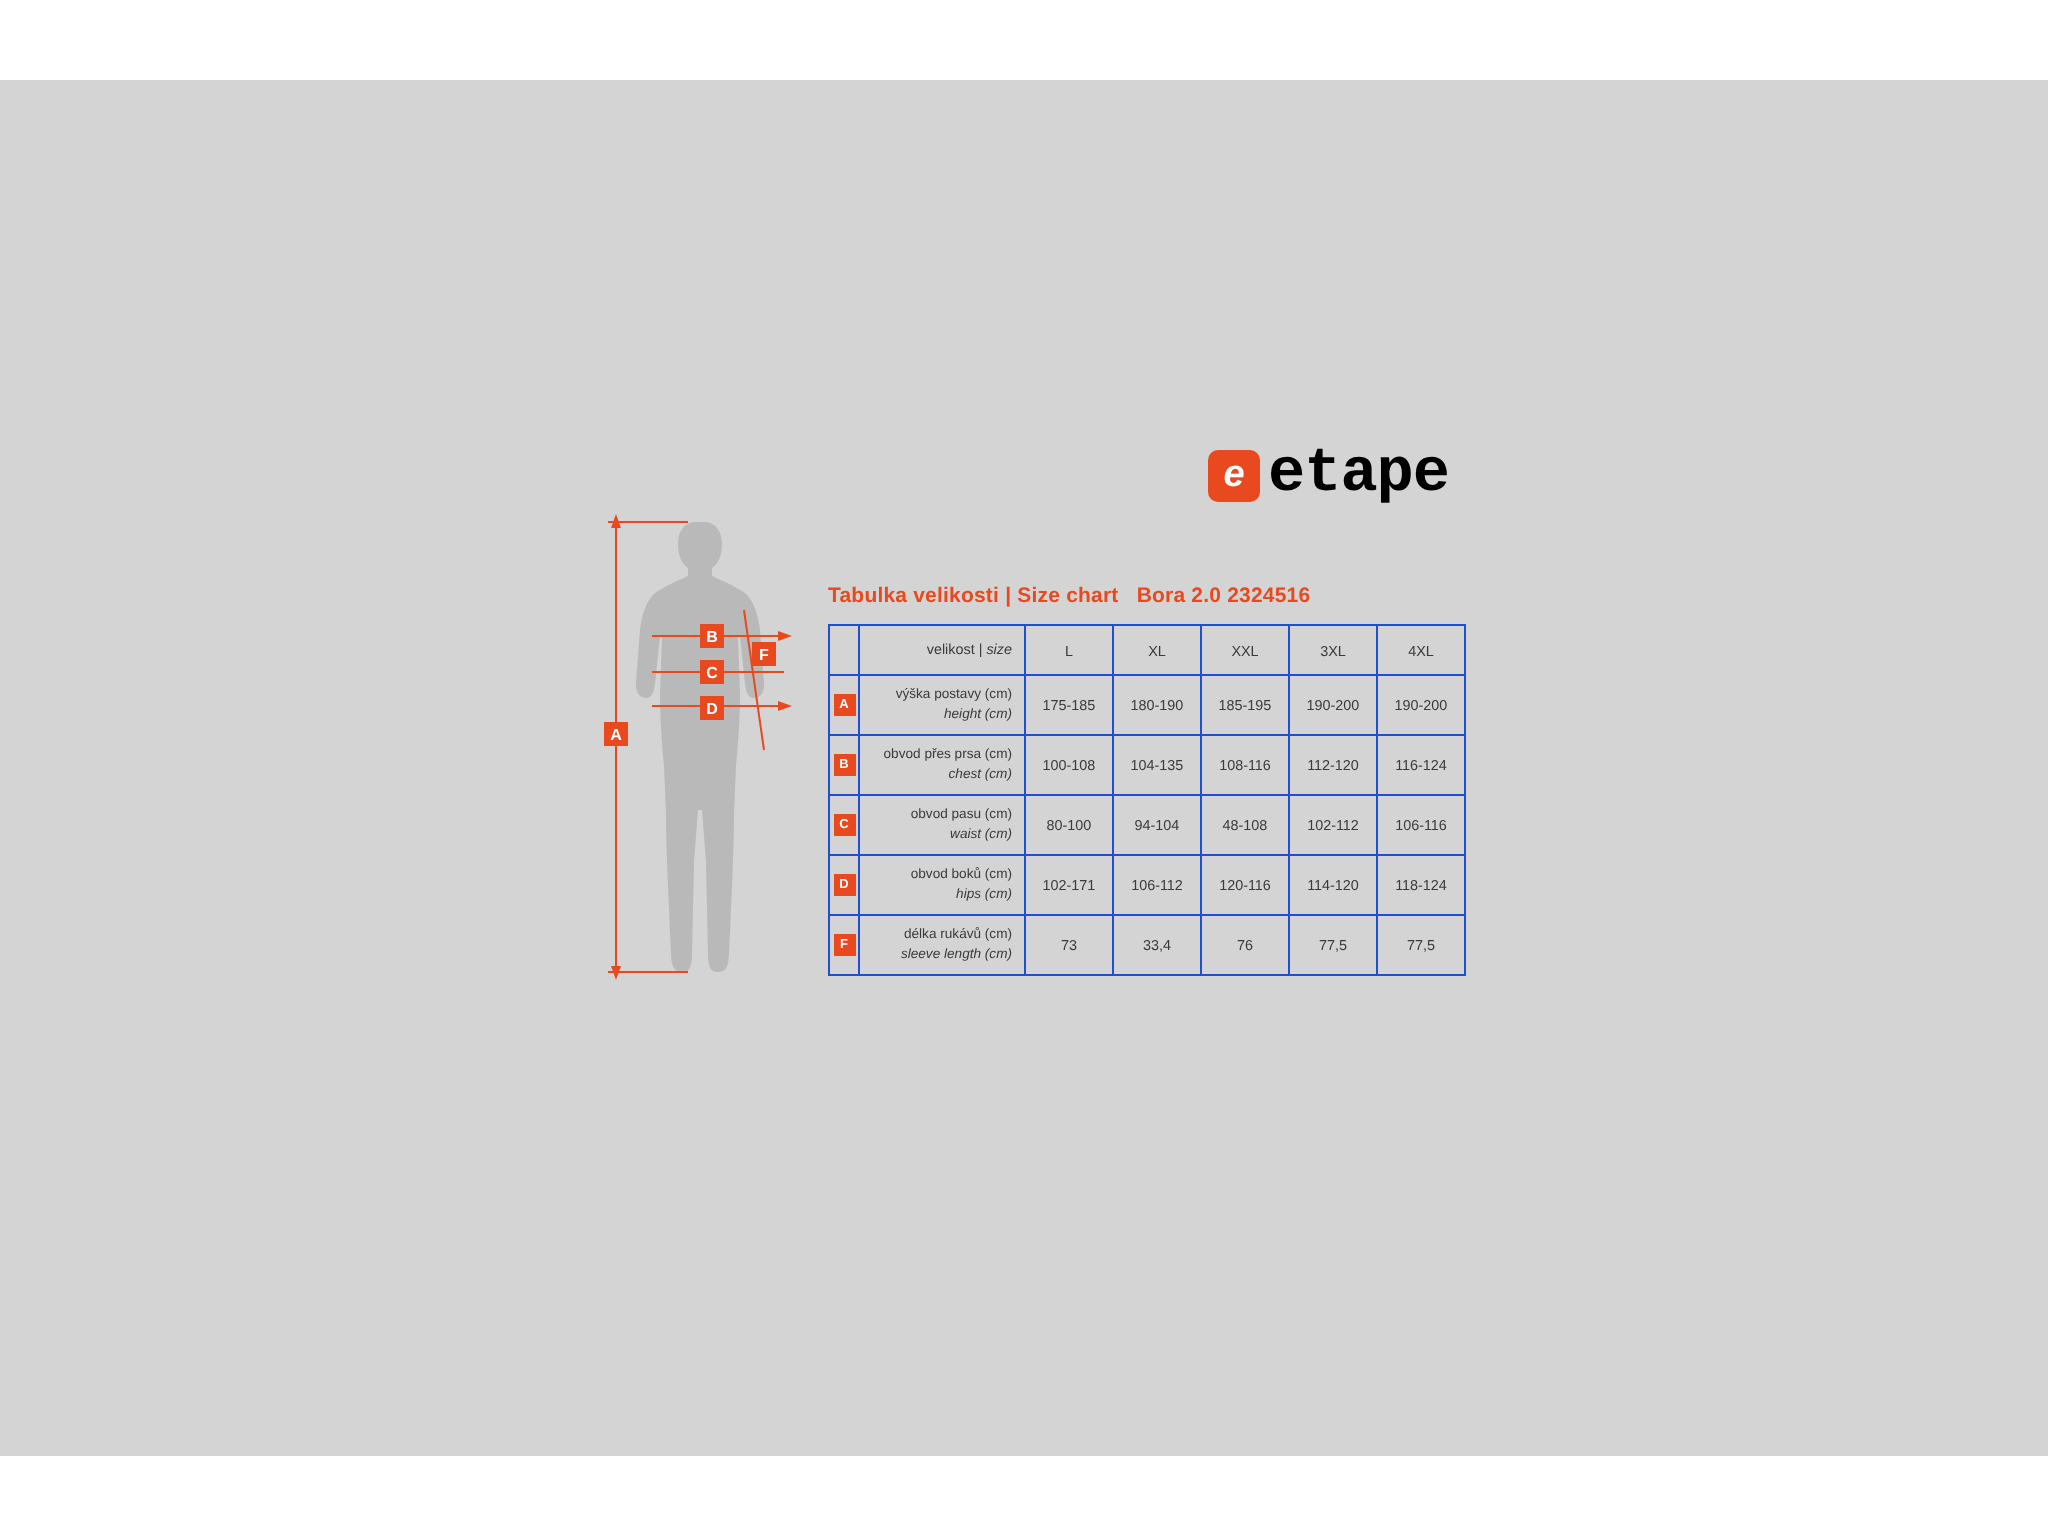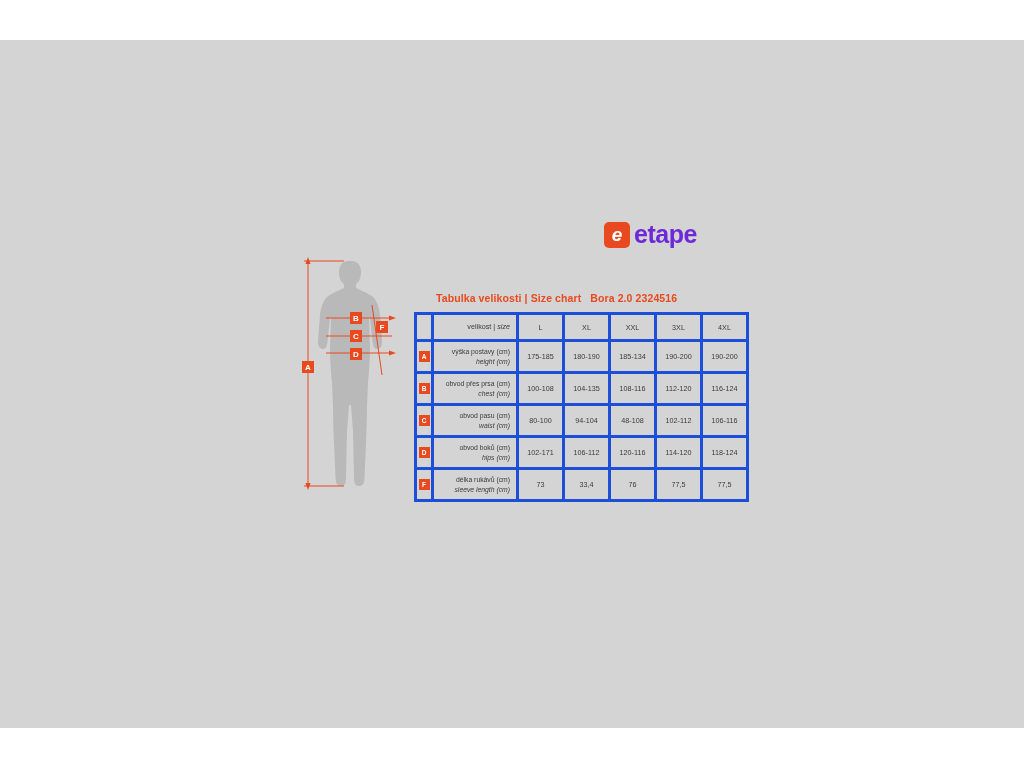--- a/index.html
+++ b/index.html
@@ -52,62 +52,62 @@
     height: 26px;
     color: #ffffff;
     font-size: 19px;
     font-weight: bold;
     font-style: italic;
     line-height: 26px;
     text-align: center;
     font-family: "Liberation Sans", sans-serif;
   }
   .logo-text {
-    color: #6d28d9;
-    font-size: 25px;
+    color: #000000;
+    font-size: 31px;
     font-weight: bold;
     letter-spacing: -0.5px;
-    font-family: Liberation Sans, sans-serif;
+    font-family: Liberation Mono, monospace;
   }
   
   .figure-area {
     position: absolute;
     left: 296px;
     top: 255px;
     width: 120px;
     height: 245px;
   }
   .figure-area svg {
     display: block;
   }
   
   .chart-title {
     position: absolute;
-    left: 436px;
+    left: 414px;
     top: 292px;
     font-size: 10.5px;
     color: #e8491e;
     font-weight: bold;
     letter-spacing: 0.1px;
     white-space: nowrap;
   }
   .chart-title .model {
     color: #e8491e;
   }
   table.size-chart {
     position: absolute;
     left: 414px;
     top: 312px;
     border-collapse: collapse;
     font-size: 7px;
     color: #3a3a3a;
     background: #d4d4d4;
   }
   table.size-chart td, table.size-chart th {
-    border: 3px solid #1d4ed8;
+    border: 1px solid #1d4ed8;
     padding: 0;
     text-align: center;
     vertical-align: middle;
     font-weight: normal;
   }
   .col-letter {
     width: 14px;
     height: 29px;
     background: #d4d4d4;
   }
@@ -237,21 +237,21 @@
     <tr class="row-h">
       <td class="col-letter">
         <div class="letter-box">A</div>
       </td>
       <td class="col-label">
         <span class="cz">výška postavy (cm)</span>
         <span class="en">height (cm)</span>
       </td>
       <td class="col-size">175-185</td>
       <td class="col-size">180-190</td>
-      <td class="col-size">185-134</td>
+      <td class="col-size">185-195</td>
       <td class="col-size">190-200</td>
       <td class="col-size">190-200</td>
     </tr>
 
     <tr class="row-h">
       <td class="col-letter">
         <div class="letter-box">B</div>
       </td>
       <td class="col-label">
         <span class="cz">obvod přes prsa (cm)</span>

